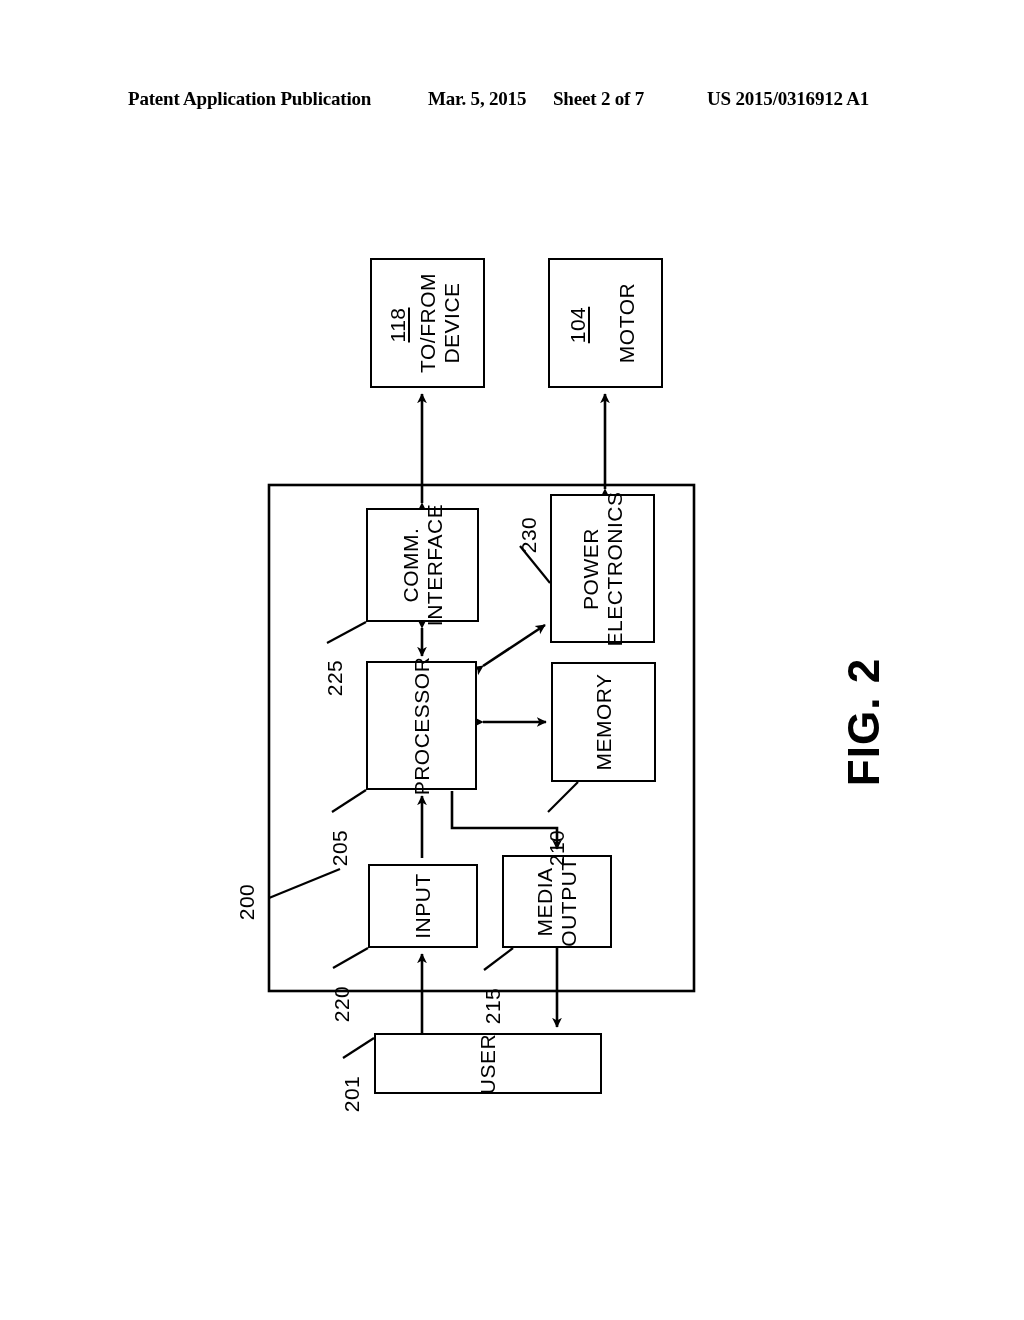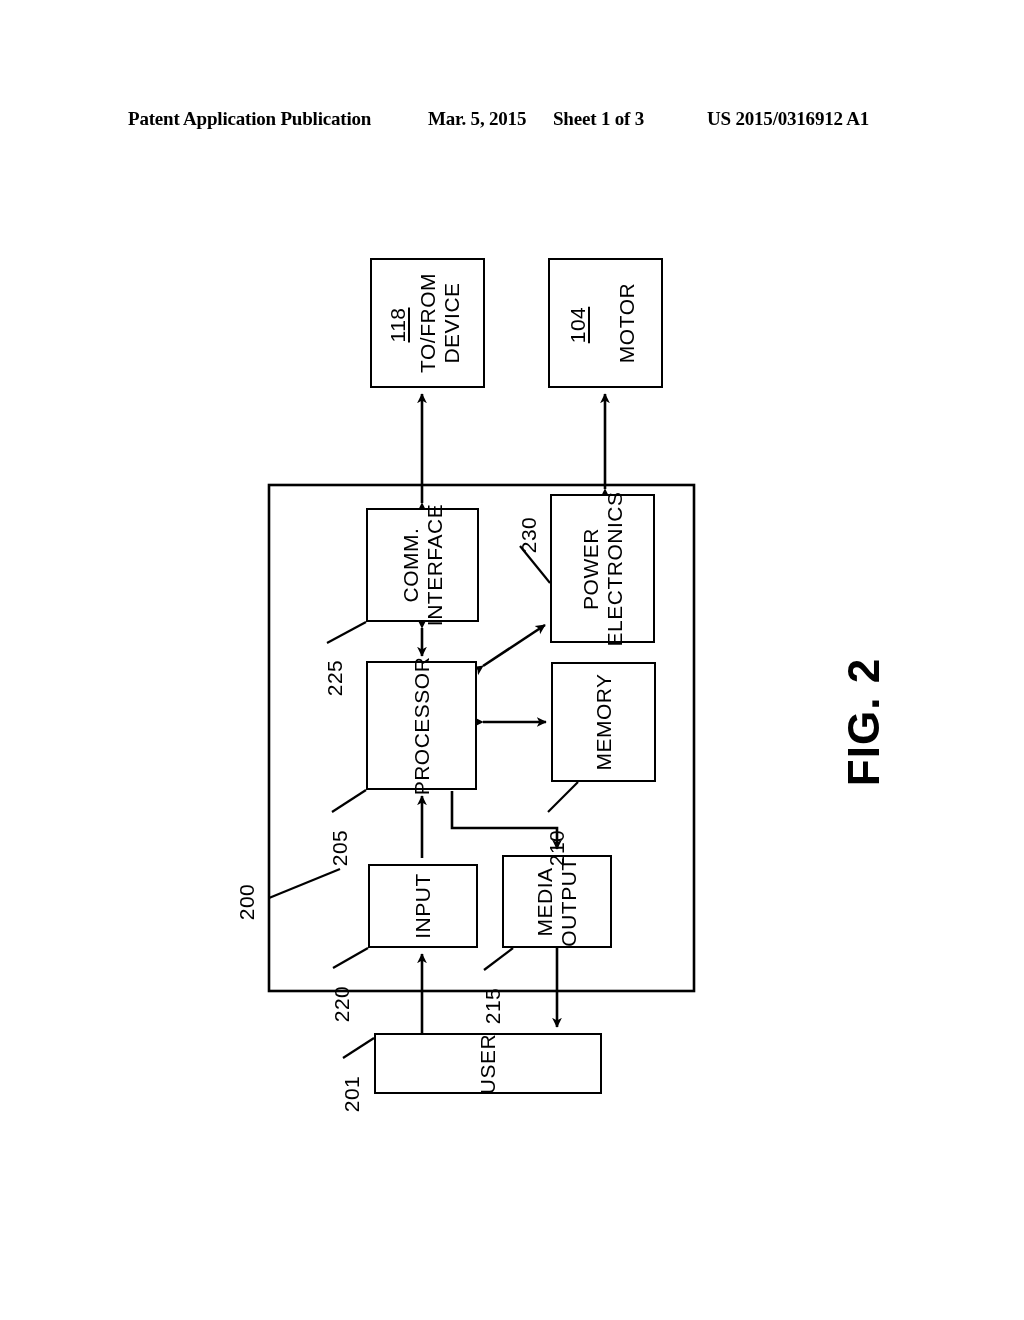--- a/index.html
+++ b/index.html
@@ -21,21 +21,20 @@
     position: absolute;
     top: 88px;
     left: 0;
     width: 1024px;
     height: 26px;
     font-family: "Liberation Serif", serif;
     font-weight: bold;
     font-size: 19px;
     letter-spacing: -0.2px;
     white-space: nowrap;
-    margin-top: 20px;
   }
   .hdr-pub   { position: absolute; left: 128px; top: 0; }
   .hdr-date  { position: absolute; left: 428px; top: 0; }
   .hdr-sheet { position: absolute; left: 553px; top: 0; }
   .hdr-num   { position: absolute; left: 707px; top: 0; text-align: center; }
 
   
   #diagram {
     position: absolute;
     left: 0;
@@ -107,21 +106,21 @@
     height: 1320px;
     pointer-events: none;
   }
 </style>
 </head>
 <body>
 
 <div class="page-header">
   <span class="hdr-pub">Patent Application Publication</span>
   <span class="hdr-date">Mar. 5, 2015</span>
-  <span class="hdr-sheet">Sheet 1 of 3</span>
+  <span class="hdr-sheet">Sheet 2 of 7</span>
   <span class="hdr-num">US 2015/0316912 A1</span>
 </div>
 
 <div id="diagram">
 
   <svg class="lines" viewBox="0 0 1024 1320">
     <defs>
       <marker id="ah" markerWidth="11" markerHeight="11" refX="9.2" refY="5.5" orient="auto" markerUnits="userSpaceOnUse">
         <path d="M0,0.6 L10,5.5 L0,10.4 L2.6,5.5 Z" fill="#000"></path>
       </marker>

